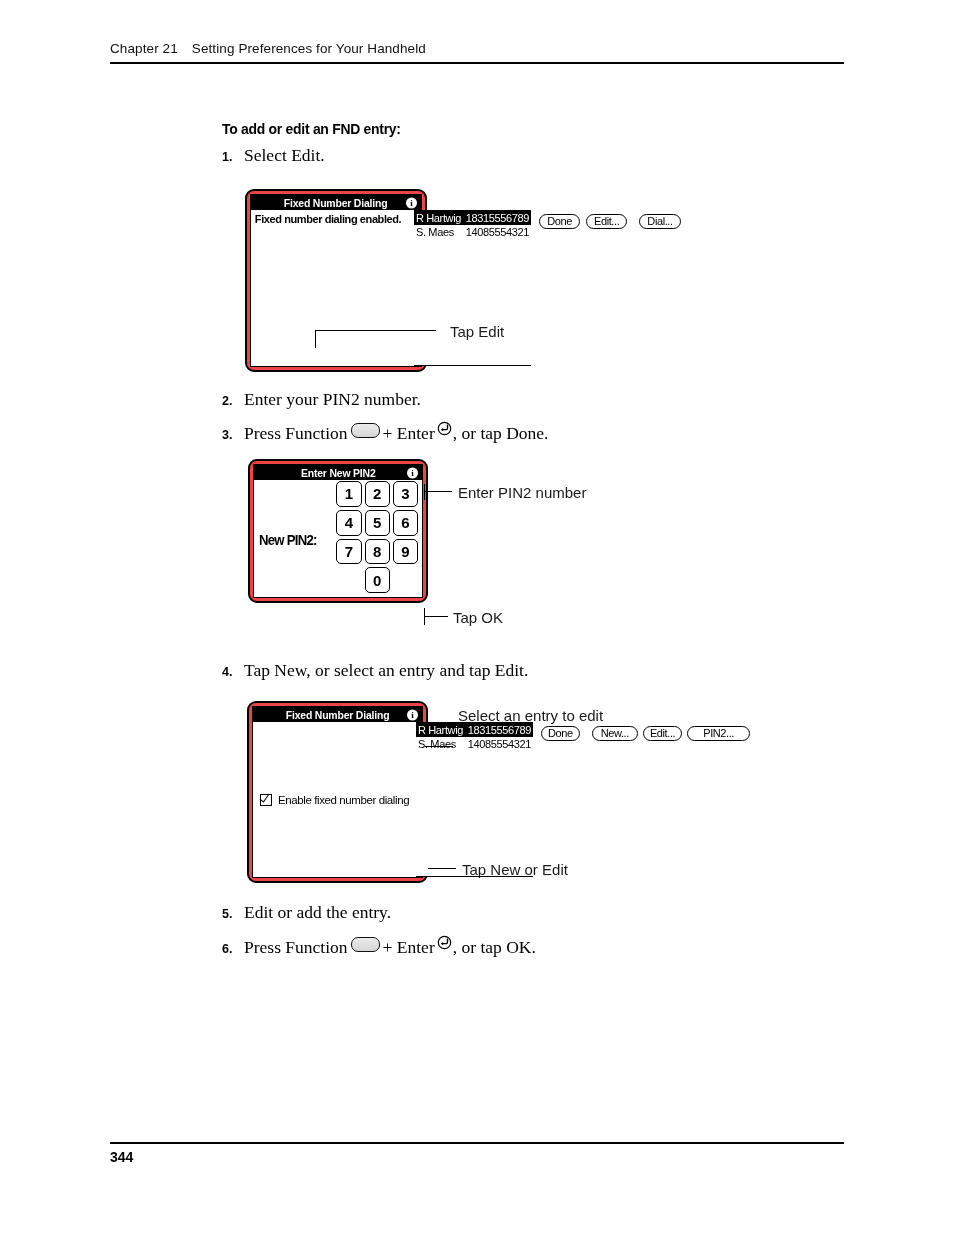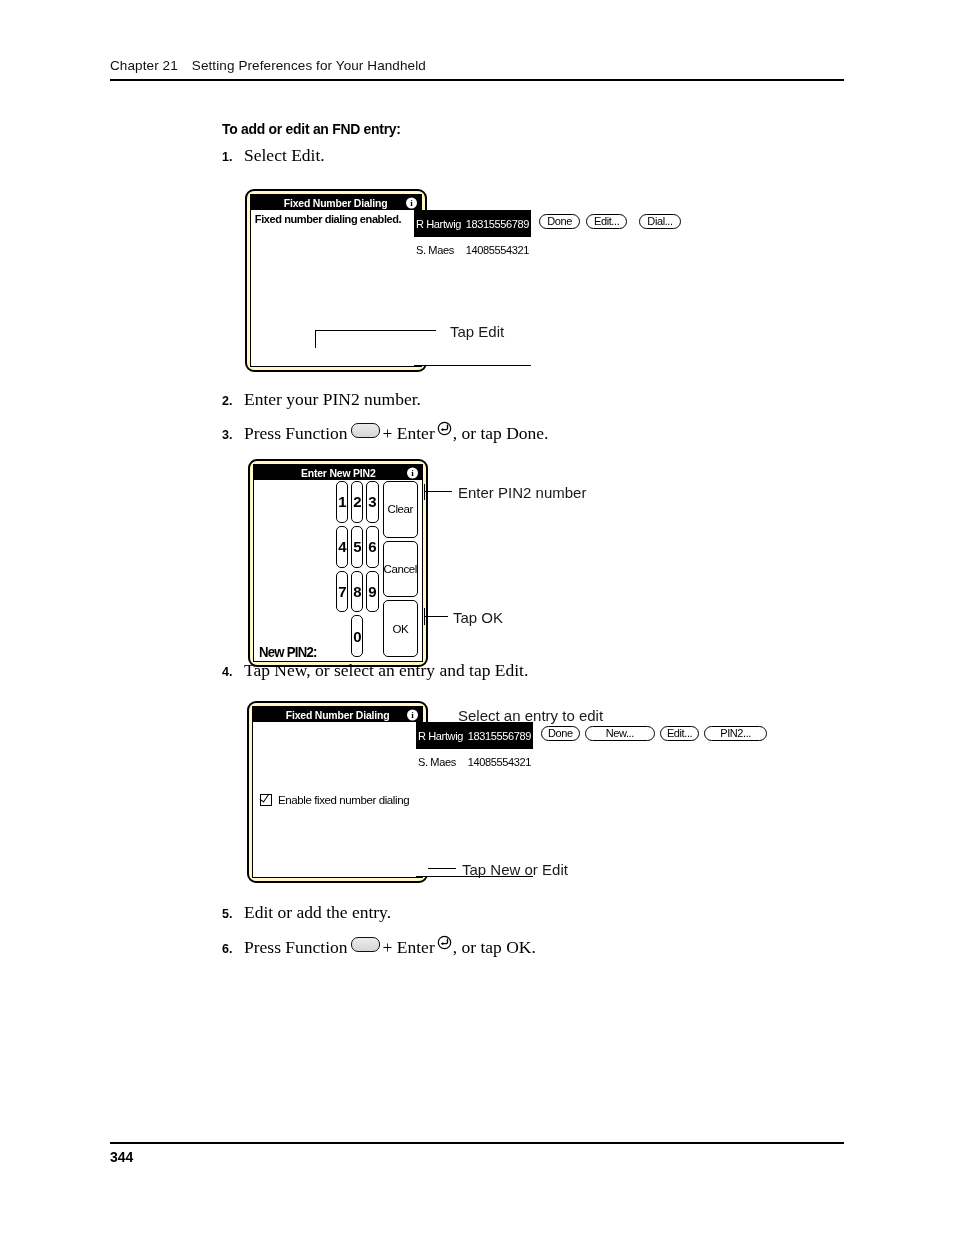--- a/index.html
+++ b/index.html
@@ -13,21 +13,21 @@
     position: relative;
     font-family: "Liberation Serif", serif;
     color: #000;
     overflow: hidden;
   }
 
   
   .page-header {
     position: absolute;
     left: 110px;
-    top: 58px;
+    top: 41px;
     width: 734px;
   }
   .page-header .hdr-text {
     font-family: "Liberation Sans", sans-serif;
     font-size: 13.5px;
     letter-spacing: 0.1px;
     color: #111;
     white-space: nowrap;
     padding-bottom: 6px;
   }
@@ -100,21 +100,21 @@
   }
   .leader {
     position: absolute;
     border-top: 1.4px solid #000;
     height: 0;
   }
 
   
   .pda {
     position: absolute;
-    background: #fef9c3;
+    background: #ef4444;
     border: 2.5px solid #000;
     border-radius: 9px;
     box-sizing: border-box;
     padding: 3px;
   }
   .pda-inner {
     border: 1.5px solid #000;
     box-sizing: border-box;
     width: 100%;
     height: 100%;
@@ -212,21 +212,21 @@
     background: #fff;
   }
   .entry-row {
     display: flex;
     justify-content: space-between;
     align-items: center;
     font-family: "Liberation Sans", sans-serif;
     font-size: 11.5px;
     letter-spacing: -0.4px;
     padding: 0 2px;
-    height: 26px;
+    height: 14px;
     white-space: nowrap;
   }
   .entry-row.selected {
     background: #000;
     color: #fff;
   }
   .entry-row .entry-name { transform: scaleX(0.96); transform-origin: left center; }
   .entry-row .entry-number { transform: scaleX(0.96); transform-origin: right center; }
 
   .button-row {
@@ -248,21 +248,21 @@
     line-height: 13px;
     background: #fff;
     white-space: nowrap;
     box-sizing: border-box;
   }
   .spacer-flex { flex: 1; }
 
   
   .pin-label-row {
     display: flex;
-    align-items: flex-end;
+    align-items: center;
     padding: 4px 6px 1px 5px;
     gap: 6px;
   }
   .pin-label {
     font-family: "Liberation Sans", sans-serif;
     font-weight: bold;
     font-size: 14px;
     letter-spacing: -0.8px;
     transform: scaleX(0.94);
     transform-origin: left bottom;
@@ -392,21 +392,21 @@
 
 <div class="step" style="left:222px; top:421px;">
   <span class="step-num">3.</span>
   <span class="step-text"><span>Press Function</span><span class="fn-key"></span><span>+ Enter</span><span class="enter-key"><svg viewBox="0 0 16 16" width="15" height="15" aria-hidden="true">
           <circle cx="8" cy="8" r="6.6" fill="none" stroke="#000" stroke-width="1.3"></circle>
           <path d="M11.2 4.6 v3.0 a1.6 1.6 0 0 1 -1.6 1.6 H5.6" fill="none" stroke="#000" stroke-width="1.5" stroke-linecap="square"></path>
           <path d="M6.6 7.4 L4.2 9.2 L6.6 11.0 Z" fill="#000"></path>
         </svg></span><span>, or tap Done.</span></span>
 </div>
 
-<div class="pda" style="left:248px; top:459px; width:180px; height:208px;">
+<div class="pda" style="left:248px; top:459px; width:180px; height:144px;">
   <div class="pda-inner">
     <div class="title-bar">
       <span class="title-text">Enter New PIN2</span>
       <span class="info-icon">i</span>
     </div>
     <div class="pda-body">
       <div class="pin-label-row">
         <span class="pin-label">New PIN2:</span>
         <span class="pin-field"></span>
       </div>
@@ -418,25 +418,20 @@
           <div class="key">4</div>
           <div class="key">5</div>
           <div class="key">6</div>
           <div class="key">7</div>
           <div class="key">8</div>
           <div class="key">9</div>
           <div class="key empty"></div>
           <div class="key">0</div>
           <div class="key empty"></div>
         </div>
-        <div class="keypad-actions">
-          <div class="key-action">Clear</div>
-          <div class="key-action">Cancel</div>
-          <div class="key-action">OK</div>
-        </div>
       </div>
     </div>
   </div>
 </div>
 
 <div class="leader" style="left:424px; top:491px; width:28px;"></div>
 <div style="position:absolute; left:424px; top:484px; width:0; height:16px; border-left:1.4px solid #000;"></div>
 <div class="callout" style="left:458px; top:484px;">Enter PIN2 number</div>
 
 <div class="leader" style="left:424px; top:616px; width:24px;"></div>
@@ -464,21 +459,21 @@
           <span class="entry-name">R Hartwig</span>
           <span class="entry-number">18315556789</span>
         </div>
         <div class="entry-row">
           <span class="entry-name">S. Maes</span>
           <span class="entry-number">14085554321</span>
         </div>
       </div>
       <div class="button-row" style="gap:5px;">
         <div class="pda-btn" style="padding:0 6px;">Done</div>
-        <div class="pda-btn" style="padding:0 20px;">New...</div>
+        <div class="pda-btn" style="padding:0 8px;margin-left:7px;">New...</div>
         <div class="pda-btn" style="padding:0 6px;">Edit...</div>
         <div class="pda-btn" style="padding:0 15px;">PIN2...</div>
       </div>
     </div>
   </div>
 </div>
 
 <div class="leader" style="left:425px; top:746px; width:28px;"></div>
 <div class="callout" style="left:458px; top:707px;">Select an entry to edit</div>
 

